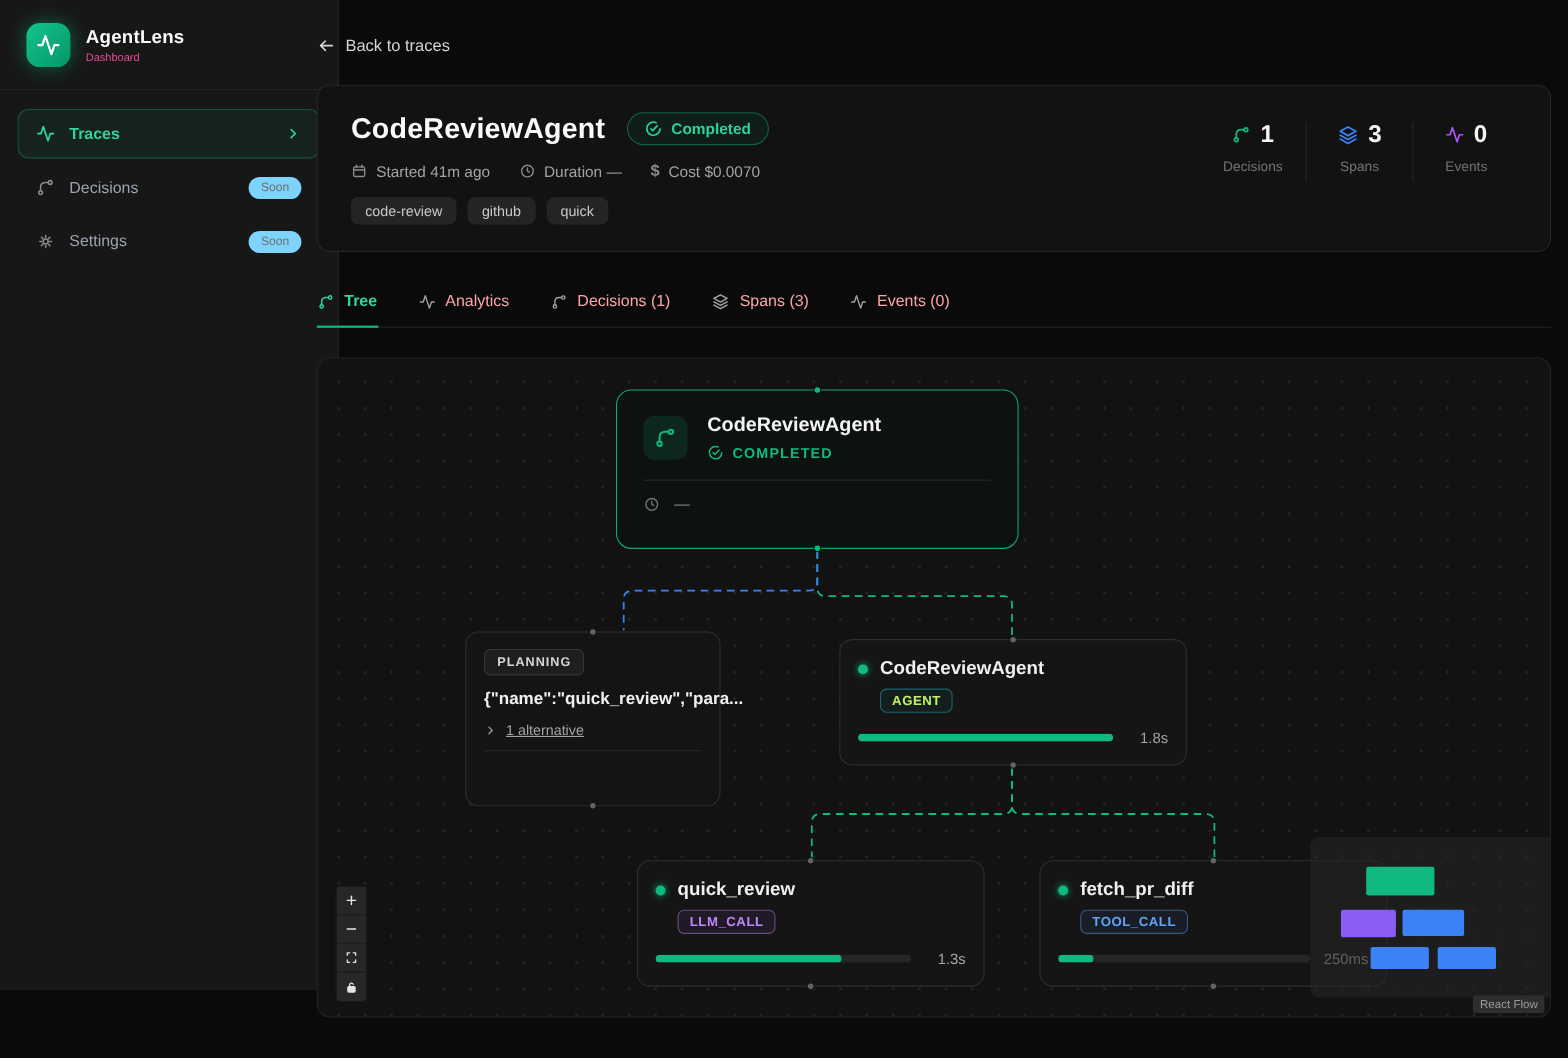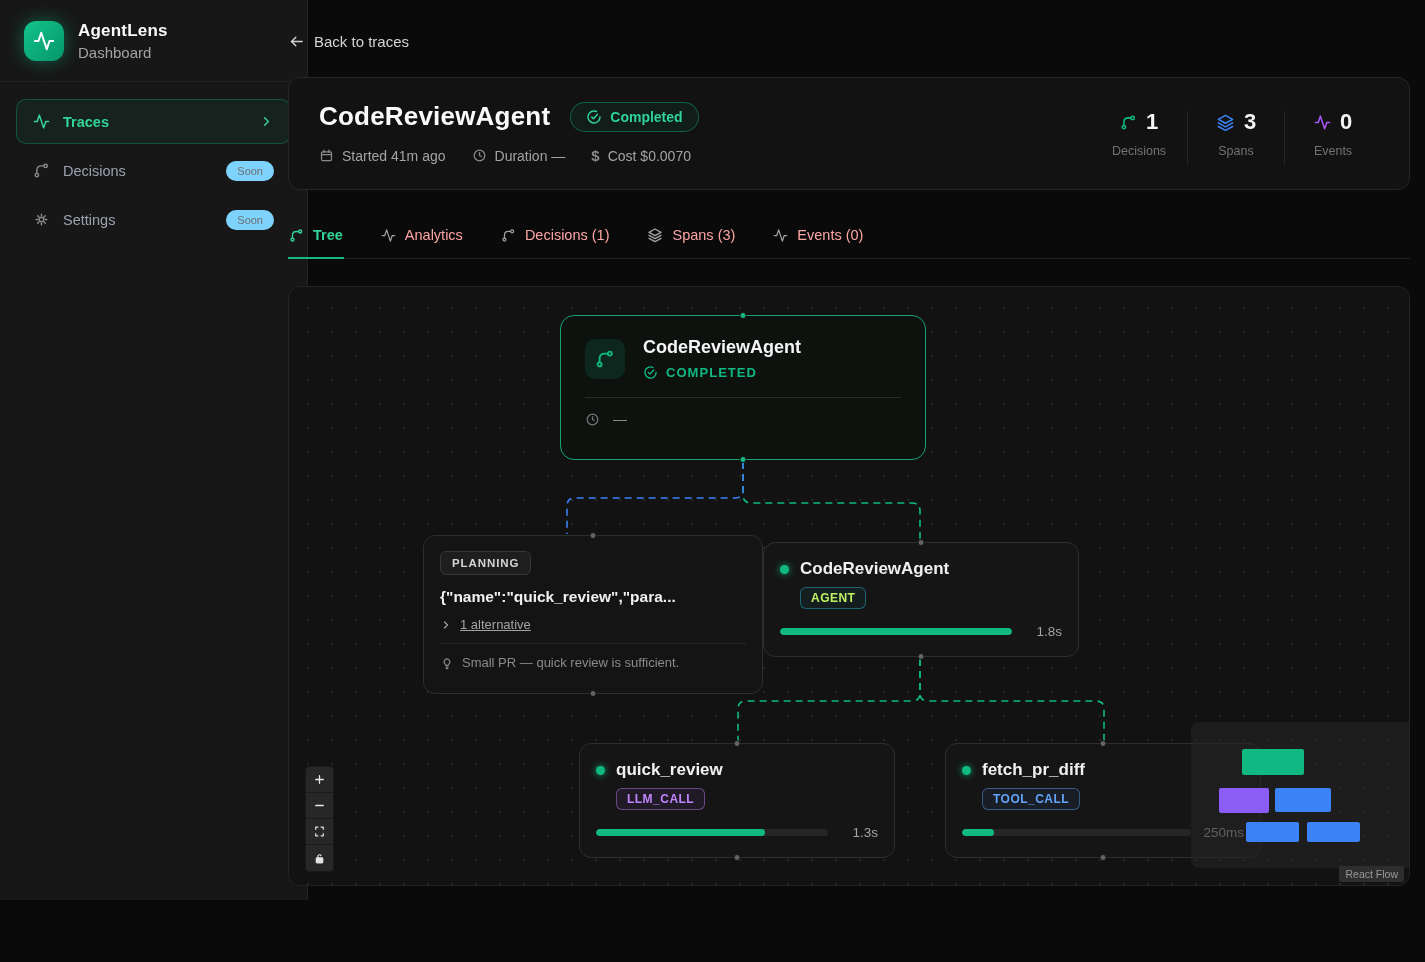--- a/index.html
+++ b/index.html
@@ -4,21 +4,21 @@
 <style>
   * { margin:0; padding:0; box-sizing:border-box; }
   html,body { width:1425px; height:962px; background:#0a0a0a; font-family:"Liberation Sans",sans-serif; overflow:hidden; position:relative; color:#e5e5e5; }
   svg { display:block; }
 
   
   .sidebar { position:absolute; left:0; top:0; width:308px; height:900px; background:#171717; border-right:1px solid #232323; }
   .logo-row { display:flex; align-items:center; gap:14px; padding:21px 22px 20px 24px; }
   .logo-icon { width:40px; height:40px; border-radius:12px; background:linear-gradient(135deg,#12c48b,#059669); display:flex; align-items:center; justify-content:center; box-shadow:0 0 18px rgba(16,185,129,.45); }
   .app-title { font-size:17px; font-weight:bold; color:#fafafa; letter-spacing:.2px; }
-  .app-sub { font-size:15px; color:#a3a3a3; margin-top:3px; }
+  .app-sub { font-size:10px; color:#ec4899; margin-top:3px; }
   .side-divider { border-top:1px solid #232323; }
   .nav { padding:17px 16px 0; display:flex; flex-direction:column; gap:4px; }
   .nav-item { height:45px; display:flex; align-items:center; gap:13px; padding:0 16px; border-radius:10px; color:#9ca3af; font-size:14.5px; cursor:pointer; border:1px solid transparent; }
   .nav-item.active { background:rgba(16,185,129,.07); border:1px solid rgba(16,185,129,.33); color:#34d399; font-weight:bold; }
   .nav-item .spacer { margin-left:auto; }
   .soon-badge { margin-left:auto; background:#7dd3fc; color:#6f6f6f; font-size:11px; padding:4px 11px; border-radius:999px; }
   .sidebar-footer { position:absolute; left:0; right:0; bottom:0; border-top:1px solid #232323; padding:15px 16px 18px; }
   .version-box { border:1px solid #2b2b2b; border-radius:9px; padding:11px 20px; color:#8a8a8a; font-size:13px; }
 
   
@@ -59,21 +59,21 @@
   .handle.green { background:#10b981; }
 
   .node-root { left:271px; top:28px; width:366px; height:145px; background:#0d120f; border:1.5px solid #16a572; border-radius:14px; padding:21px 24px 0; }
   .root-head { display:flex; align-items:center; gap:18px; }
   .root-icon-box { width:40px; height:40px; border-radius:10px; background:rgba(16,185,129,.13); display:flex; align-items:center; justify-content:center; }
   .root-title { font-size:18px; font-weight:bold; color:#f5f5f5; }
   .root-status { margin-top:7px; display:flex; align-items:center; gap:8px; color:#10b981; font-size:13px; font-weight:bold; letter-spacing:.08em; }
   .root-divider { margin-top:17px; border-top:1px solid #2a2a2a; }
   .root-meta { display:flex; align-items:center; gap:13px; padding-top:13px; color:#8a8a8a; font-size:14px; }
 
-  .node-plan { left:134px; top:248px; width:340px; height:159px; background:#141414; border:1px solid #2e2e2e; border-radius:12px; padding:15px 16px 0; }
+  .node-plan { left:134px; top:248px; width:232px; height:159px; background:#141414; border:1px solid #2e2e2e; border-radius:12px; padding:15px 16px 0; }
   .plan-badge { display:inline-block; background:#1e1e1e; border:1px solid #373737; border-radius:6px; color:#d6d6d6; font-size:11.5px; font-weight:bold; letter-spacing:.08em; padding:5px 11px; }
   .plan-summary { margin-top:13px; color:#f0f0f0; font-size:15.5px; font-weight:bold; white-space:nowrap; }
   .plan-alt { margin-top:11px; display:flex; align-items:center; gap:8px; color:#a3a3a3; font-size:13px; cursor:pointer;text-decoration:underline; }
   .plan-divider { margin-top:11px; border-top:1px solid #282828; }
   .plan-rationale { display:flex; align-items:center; gap:8px; padding-top:11px; color:#8a8a8a; font-size:13px; }
   .plan-rationale span { white-space:nowrap; }
 
   .span-node { width:316px; height:115px; background:#151515; border:1px solid #2e2e2e; border-radius:12px; padding:16px 16px 0; }
   .node-agent { left:474px; top:255px; } .node-llm { left:290px; top:456px; } .node-tool { left:656px; top:456px; }
   .span-head { display:flex; align-items:center; gap:11px; }
@@ -210,20 +210,25 @@
                 <polyline points="12 7.5 12 12 15 13.5"></polyline>
               </svg>
             </span>
           <span>Duration —</span>
         </div>
         <div class="meta-item">
           <span class="dollar-glyph">$</span>
           <span>Cost $0.0070</span>
         </div>
       </div>
+      <div class="tags-row">
+        <span class="tag">code-review</span>
+        <span class="tag">github</span>
+        <span class="tag">quick</span>
+      </div>
     </div>
     <div class="stats">
       <div class="stat">
         <div class="stat-top">
           <span>
               <svg width="17" height="17" viewBox="0 0 24 24" fill="none" stroke="#10b981" stroke-width="2.2" stroke-linecap="round" stroke-linejoin="round">
                 <circle cx="5.5" cy="18.5" r="2.4"></circle>
                 <circle cx="17.8" cy="5.5" r="2.4"></circle>
                 <path d="M5.5 16v-4.5Q5.5 5.5 12 5.5h3.2"></path>
               </svg>
@@ -361,30 +366,20 @@
       <div class="plan-summary">{"name":"quick_review","para...</div>
       <div class="plan-alt">
         <span>
             <svg width="12" height="12" viewBox="0 0 24 24" fill="none" stroke="#a3a3a3" stroke-width="2.4" stroke-linecap="round" stroke-linejoin="round">
               <polyline points="9 6 15 12 9 18"></polyline>
             </svg>
           </span>
         <span>1 alternative</span>
       </div>
       <div class="plan-divider"></div>
-      <div class="plan-rationale">
-        <span>
-            <svg width="14" height="14" viewBox="0 0 24 24" fill="none" stroke="#8a8a8a" stroke-width="2" stroke-linecap="round" stroke-linejoin="round">
-              <path d="M8.6 13.4a4.8 4.8 0 1 1 6.8 0c-.8.9-1.4 1.6-1.4 2.6h-4c0-1-.6-1.7-1.4-2.6z"></path>
-              <line x1="10" y1="19" x2="14" y2="19"></line>
-              <line x1="10.8" y1="21.5" x2="13.2" y2="21.5"></line>
-            </svg>
-          </span>
-        <span>Small PR — quick review is sufficient.</span>
-      </div>
       <span class="handle bottom"></span>
     </div>
 
     <div class="flow-node span-node node-agent">
       <span class="handle top"></span>
       <div class="span-head">
         <span class="status-dot"></span>
         <span class="span-title">CodeReviewAgent</span>
       </div>
       <span class="type-badge badge-agent">AGENT</span>

